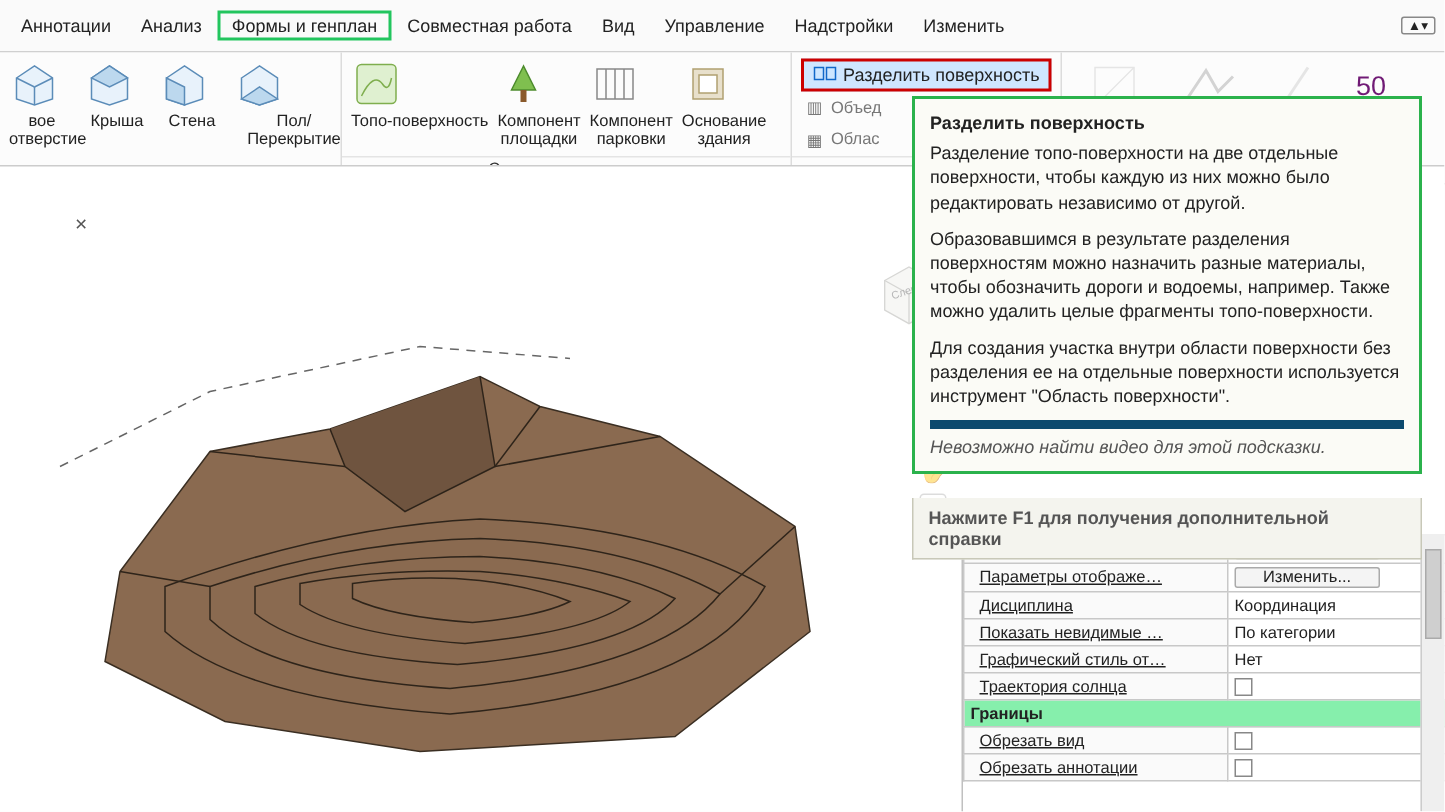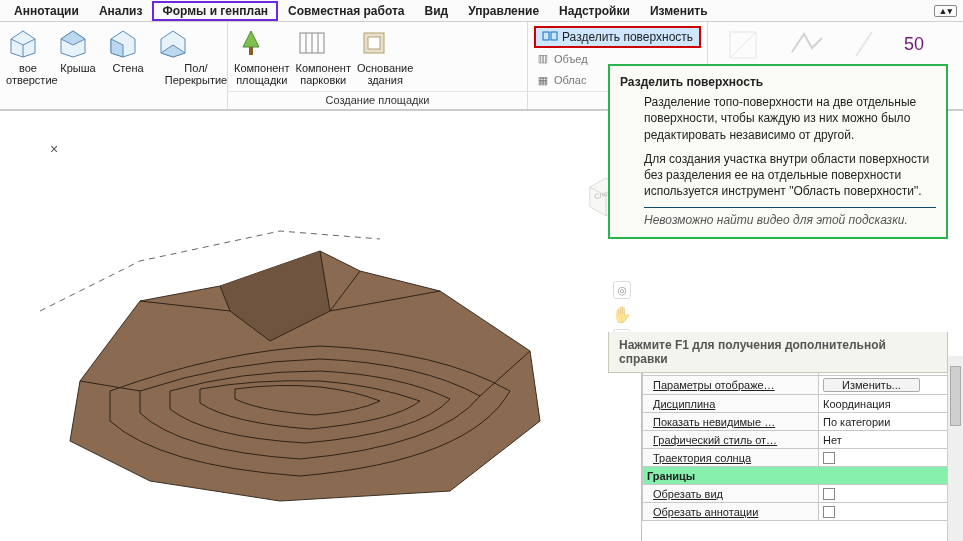--- a/index.html
+++ b/index.html
@@ -1,21 +1,21 @@
 <!DOCTYPE html>
 <html><head>
 <meta charset="utf-8">
 <style>
   * { box-sizing: border-box; margin: 0; padding: 0; }
   body { font-family: "Segoe UI", Tahoma, sans-serif; font-size: 12px; background: #fdfdfd; color: #222; width: 963px; height: 541px; overflow: hidden; position: relative; }
 
   
-  .menubar { display: flex; align-items: center; height: 22px; border-bottom: 1px solid #d0d0d0; padding-left: 4px; background: #fafafa; font-weight: bold; }
+  .menubar { display: flex; align-items: center; height: 35px; border-bottom: 1px solid #d0d0d0; padding-left: 4px; background: #fafafa; }
   .menubar .item { padding: 3px 10px; cursor: default; }
-  .menubar .item.highlight { border: 2px solid #6d28d9; padding: 1px 8px; }
+  .menubar .item.highlight { border: 2px solid #22c55e; padding: 1px 8px; }
   .menubar .drop { margin-left: auto; margin-right: 6px; border: 1px solid #888; border-radius: 2px; font-size: 9px; padding: 0px 4px; }
 
   
   .ribbon { display: flex; height: 88px; border-bottom: 1px solid #c8c8c8; background: #fcfcfc; }
   .ribbon-group { display: flex; flex-direction: column; border-right: 1px solid #dcdcdc; }
   .ribbon-icons { display: flex; flex: 1; align-items: flex-start; padding: 4px 6px 0 6px; gap: 6px; }
   .ribbon-btn { display: flex; flex-direction: column; width: auto; min-width: 44px; cursor: default; }
   .ribbon-btn .ico { width: 34px; height: 34px; display: flex; align-items: center; justify-content: center; }
   .ribbon-btn .lbl { text-align: center; font-size: 11px; line-height: 12px; margin-top: 2px; white-space: pre-line; }
   .ribbon-group-label { text-align: center; font-size: 11px; color: #333; padding: 2px 0 3px; border-top: 1px solid #e4e4e4; }
@@ -33,22 +33,22 @@
   
   .workspace { position: absolute; top: 110px; left: 0; right: 0; bottom: 0; display: flex; }
   .canvas { flex: 1; position: relative; background: #fff; border-top: 1px solid #ccc;}
   .tab-x { position: absolute; top: 30px; left: 50px; font-size: 14px; color: #555; font-family: sans-serif; }
   .shape { position:absolute; top:80px; left:20px; width:560px; height:320px; }
   .viewcube { position:absolute; top:58px; right:330px; width:54px; height:54px; opacity:.6; }
 
   
   .tooltip { position:absolute; top:64px; left:608px; width:340px; background:#fbfbf6; border:2px solid #2bb24c; padding:8px 10px; font-size:12px; line-height:1.35; z-index:20;}
   .tooltip .title { font-weight:600; margin-bottom:4px; }
-  .tooltip p { margin-bottom:8px;margin-left:24px; }
-  .tooltip .italic { font-style: italic; color:#555; border-top:1px solid #0c4a6e; padding-top:4px; margin-bottom:0;}
+  .tooltip p { margin-bottom:8px; }
+  .tooltip .italic { font-style: italic; color:#555; border-top:6px solid #0c4a6e; padding-top:4px; margin-bottom:0;}
   .tooltip-f1 { position:absolute; top: calc(64px + 268px); left:608px; width:340px; background:#f4f4ee; border:1px solid #c8c8b8; border-top:none; padding:6px 10px; font-weight:600; color:#555; font-size:12px; z-index:20;}
 
   
   .props { position:absolute; right:0; top:356px; width:322px; bottom:0; background:#fff; border-left:1px solid #c0c0c0; overflow:hidden; }
   .props table { width:100%; border-collapse:collapse; font-size:11px; }
   .props td { border:1px solid #c8c8c8; padding:2px 4px; height:18px; background:#fff; }
   .props td.k { width:55%; background:#fafafa; padding-left:10px;text-decoration:underline;}
   .props td.v { width:45%; }
   .props td.btn { text-align:left; }
   .props td.btn span { display:inline-block; border:1px solid #aaa; background:#f4f4f4; padding:0 18px; border-radius:2px; }
@@ -117,20 +117,29 @@
               <polygon points="4,26 16,18 28,26 16,30" fill="#bcd8ee" stroke="#5b8cb8"></polygon>
             </svg>
           </div>
         <div class="lbl">Пол/Перекрытие</div>
       </div>
     </div>
   </div>
 
   <div class="ribbon-group" style="width:300px">
     <div class="ribbon-icons">
+      <div class="ribbon-btn" style="min-width:90px">
+        <div class="ico">
+            <svg width="32" height="32">
+              <rect x="3" y="3" width="26" height="26" rx="3" fill="#dff0d0" stroke="#7fae4e"></rect>
+              <path d="M6 24 Q14 8 20 16 Q24 22 26 12" fill="none" stroke="#7fae4e"></path>
+            </svg>
+          </div>
+        <div class="lbl">Топо-поверхность</div>
+      </div>
       <div class="ribbon-btn">
         <div class="ico">
             <svg width="32" height="32">
               <polygon points="16,4 8,20 24,20" fill="#7fbf4f" stroke="#4e8c2e"></polygon>
               <rect x="14" y="20" width="4" height="8" fill="#8a5a2b"></rect>
             </svg>
           </div>
         <div class="lbl">Компонент
 площадки</div>
       </div>
@@ -234,20 +243,21 @@
       <div class="hand">✋</div>
       <div>🔍</div>
       <div>⟳</div>
     </div>
   </div>
 </div>
 
 <div class="tooltip">
   <div class="title">Разделить поверхность</div>
   <p>Разделение топо-поверхности на две отдельные поверхности, чтобы каждую из них можно было редактировать независимо от другой.</p>
+  <p>Образовавшимся в результате разделения поверхностям можно назначить разные материалы, чтобы обозначить дороги и водоемы, например. Также можно удалить целые фрагменты топо-поверхности.</p>
   <p>Для создания участка внутри области поверхности без разделения ее на отдельные поверхности используется инструмент "Область поверхности".</p>
   <p class="italic">Невозможно найти видео для этой подсказки.</p>
 </div>
 <div class="tooltip-f1">Нажмите F1 для получения дополнительной справки</div>
 
 <div class="props">
   <table>
     <tbody>
         <tr>
           <td class="k">Переопределения вид…</td>

